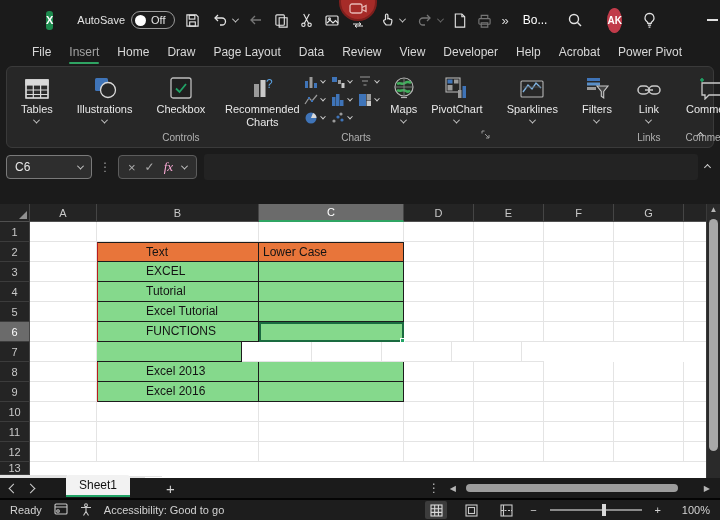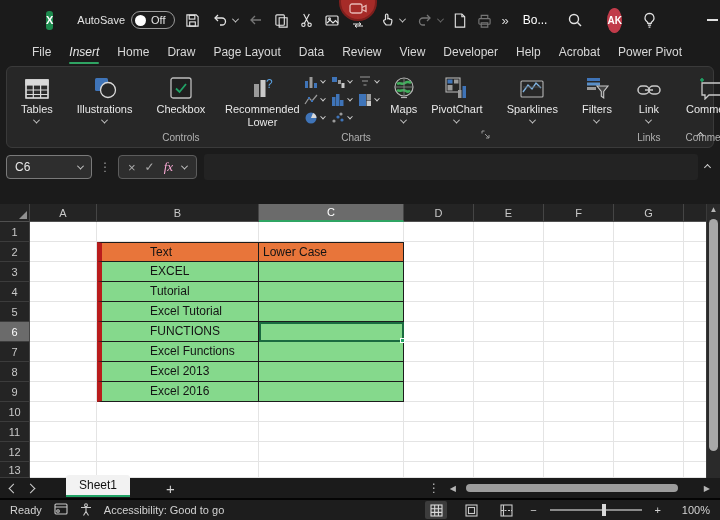--- a/index.html
+++ b/index.html
@@ -30,21 +30,21 @@
                   justify-content:center; padding-bottom:4px; }
   .spacer { flex:1; }
   .avatar { width:25px; height:25px; border-radius:50%; background:#c13b4a; color:#fff;
             font-size:10px; font-weight:bold; display:flex; align-items:center; justify-content:center; }
   .wincontrols { display:flex; align-items:center; gap:24px; margin-left:22px; }
   .win-min { width:11px; height:2px; background:#e0e0e0; }
 
   
   .tabrow { height:26px; display:flex; align-items:center; padding:0 8px 0 23px; }
   .rtab { padding:3px 9px 6px; font-size:12px; color:#d8d8d8; position:relative; white-space:nowrap; }
-  .rtab.active { color:#e5e5e5;font-style:italic; }
+  .rtab.active { color:#a3a3a3; }
   .rtab.active::after { content:""; position:absolute; left:9px; right:9px; bottom:1px; height:2px;
                         background:#2fa463; border-radius:1px; }
 
   
   .ribbon { margin:0 6px; height:82px; background:#272727; border:1px solid #3a3a3a; border-radius:6px;
             display:flex; align-items:stretch; padding:3px 2px 1px 4px; position:relative; }
   .rb-group { display:flex; flex-direction:column; align-items:center; padding:1px 3px; }
   .rb-row { display:flex; align-items:flex-start; flex:1; }
   .rb-sep { width:1px; background:#3d3d3d; margin:5px 2px; }
   .rb-btn { display:flex; flex-direction:column; align-items:center; gap:3px; padding:3px 7px;
@@ -76,31 +76,31 @@
   .grid { position:relative; height:274px; background:#fff; }
   .ghead { display:flex; height:18px; }
   .corner { width:30px; background:#242424; border-right:1px solid #454545; border-bottom:1px solid #505050;
             position:relative; }
   .corner span { position:absolute; right:2px; bottom:2px; width:0; height:0;
                  border-left:8px solid transparent; border-bottom:8px solid #8f8f8f; }
   .gh { background:#242424; color:#c9c9c9; font-size:11px; display:flex; align-items:center;
         justify-content:center; border-right:1px solid #454545; border-bottom:1px solid #505050; }
   .gh.sel { background:#6b6b6b; color:#fff; border-bottom:2px solid #2fa463; }
   .grow { display:flex; height:20px; background:#fff; }
-  .grow.partial { height:16px; overflow:hidden; }
+  .grow.partial { height:16px; overflow:hidden;flex-direction:column; }
   .rh { width:30px; background:#242424; color:#c9c9c9; font-size:11px; display:flex; align-items:center;
         justify-content:center; border-right:1px solid #454545; border-bottom:1px solid #3c3c3c; }
   .rh.sel { background:#6b6b6b; color:#fff; }
   .c { background:#fff; border-right:1px solid #e4e4e4; border-bottom:1px solid #e4e4e4;
        font-size:12px; color:#141414; padding-left:4px; line-height:19px; white-space:nowrap; overflow:hidden; }
   .w-a{width:67px} .w-b{width:162px} .w-c{width:145px} .w-s{width:70px}
   .w-h{width:22px; border-right:none}
   .org { background:#e8753a; border-right:1px solid #1c1c1c; border-bottom:1px solid #1c1c1c; }
   .grn { background:#85d98c; border-right:1px solid #1c1c1c; border-bottom:1px solid #1c1c1c; }
-  .tl { border-left:5px solid #b91c1c;padding-left:48px; }
+  .tl { border-left:1px solid #b91c1c;padding-left:48px; }
   .tt { border-top:1px solid #1c1c1c; }
   .selbox { position:absolute; left:259px; top:118px; width:145px; height:20px;
             border:2px solid #1a6b40; pointer-events:none; }
   .selbox i { position:absolute; right:-3px; bottom:-3px; width:5px; height:5px; background:#21a366;
               border:1px solid #fff; }
   .vscroll { position:absolute; right:0; top:0; width:14px; height:274px; background:#2a2a2a;
              border-left:1px solid #3a3a3a; }
   .vs-up { position:absolute; top:1px; left:0; right:0; text-align:center; font-size:8px; color:#b5b5b5; }
   .vs-thumb { position:absolute; top:15px; left:2px; width:9px; height:232px; background:#a8a8a8;
               border-radius:5px; }
@@ -315,21 +315,21 @@
     <div class="rb-group" style="position:relative">
       <div class="rb-row">
         <div class="rb-btn" style="width:80px">
           <span class="bigico">
             <svg width="24" height="24" viewBox="0 0 24 24" fill="none">
               <rect x="4" y="8" width="5" height="13" fill="#9a9a9a"></rect>
                 <rect x="10.5" y="4" width="5" height="17" fill="#c9c9c9"></rect>
               <text x="16" y="12" font-size="12" fill="#5aa0e0" font-family="Liberation Sans">?</text>
             </svg>
           </span>
-          <span>Recommended Lower</span>
+          <span>Recommended Charts</span>
         </div>
         <div class="mini-grid">
           <span class="mini">
             <svg width="14" height="14" viewBox="0 0 14 14">
                 <rect x="1" y="6" width="3" height="7" fill="#3f74b8"></rect>
                 <rect x="5.5" y="2" width="3" height="11" fill="#9a9a9a"></rect>
                 <rect x="10" y="8" width="3" height="5" fill="#3f74b8"></rect>
               </svg>
             <span class="chev"></span>
           </span>
@@ -584,21 +584,20 @@
       <div class="c w-c grn"></div>
       <div class="c w-s"></div>
         <div class="c w-s"></div>
         <div class="c w-s"></div>
         <div class="c w-s"></div>
         <div class="c w-h"></div>
     </div>
     <div class="grow">
       <div class="rh">7</div>
       <div class="c w-a"></div>
-      <div class="c w-b grn tl">Excel Functions</div>
       <div class="c w-c grn"></div>
       <div class="c w-s"></div>
         <div class="c w-s"></div>
         <div class="c w-s"></div>
         <div class="c w-s"></div>
         <div class="c w-h"></div>
     </div>
     <div class="grow">
       <div class="rh">8</div>
       <div class="c w-a"></div>

